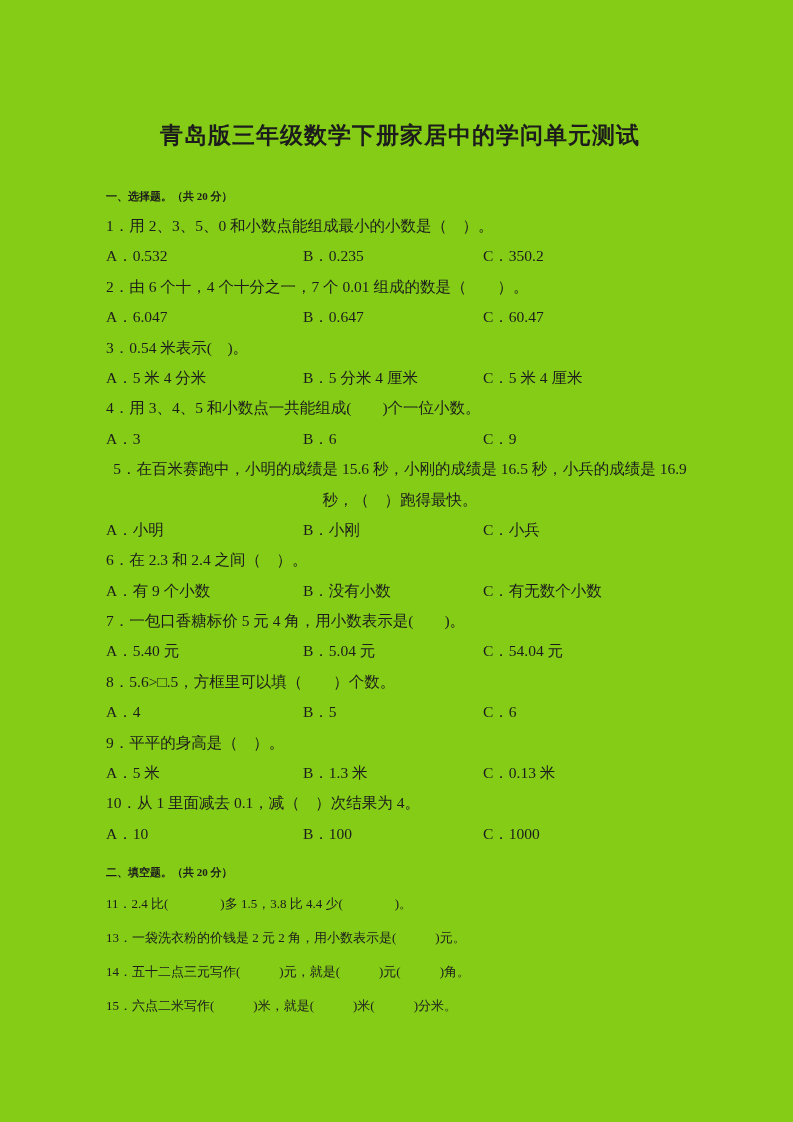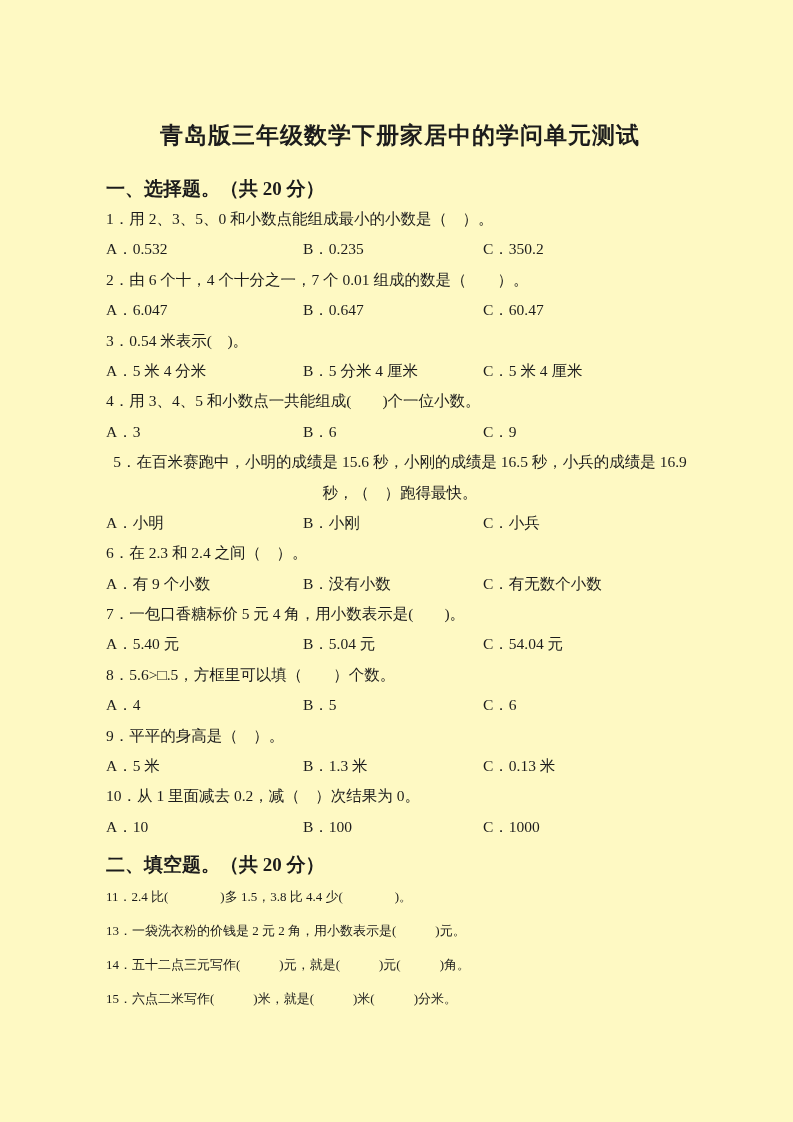--- a/index.html
+++ b/index.html
@@ -1,34 +1,34 @@
 <!DOCTYPE html>
 <html><head>
 <meta charset="utf-8">
 <style>
   html,body{margin:0;padding:0;background:#ffffff;}
   .page{
     position:relative;
     width:793px;height:1122px;
-    background:#fef9c3;
+    background:#84cc16;
     font-family:"Liberation Serif","DejaVu Serif",serif;
     color:#1c1c1c;
     overflow:hidden;
   }
   .content{position:absolute;left:106px;top:0;width:588px;}
   .title{
     margin:0;padding-top:118px;
     text-align:center;
     font-size:23px;font-weight:700;
     line-height:36px;letter-spacing:1px;
     white-space:nowrap;
   }
   .sec-h{
-    margin:20px 0 0 0;
-    font-size:19px;font-weight:700;
+    margin:27px 0 0 0;
+    font-size:11px;font-weight:700;
     height:30px;line-height:30px;overflow:hidden;
   }
   .q,.opts{
     position:relative;margin:0;
     height:30.4px;line-height:30.4px;
     font-size:15.5px;overflow:hidden;
   }
   .q.two{height:60.8px;text-align:center;}
   .opts span{position:absolute;top:0;white-space:nowrap;}
   .opt-a{left:0;}
@@ -112,21 +112,21 @@
       <span class="opt-c">C．6</span>
     </div>
 
     <p class="q">9．平平的身高是（　）。</p>
     <div class="opts">
       <span class="opt-a">A．5 米</span>
       <span class="opt-b">B．1.3 米</span>
       <span class="opt-c">C．0.13 米</span>
     </div>
 
-    <p class="q">10．从 1 里面减去 0.2，减（　）次结果为 0。</p>
+    <p class="q">10．从 1 里面减去 0.1，减（　）次结果为 4。</p>
     <div class="opts">
       <span class="opt-a">A．10</span>
       <span class="opt-b">B．100</span>
       <span class="opt-c">C．1000</span>
     </div>
 
     <h2 class="sec-h sec2">二、填空题。（共 20 分）</h2>
 
     <p class="fq">11．2.4 比(　　　　)多 1.5，3.8 比 4.4 少(　　　　)。</p>
     <p class="fq">13．一袋洗衣粉的价钱是 2 元 2 角，用小数表示是(　　　)元。</p>

